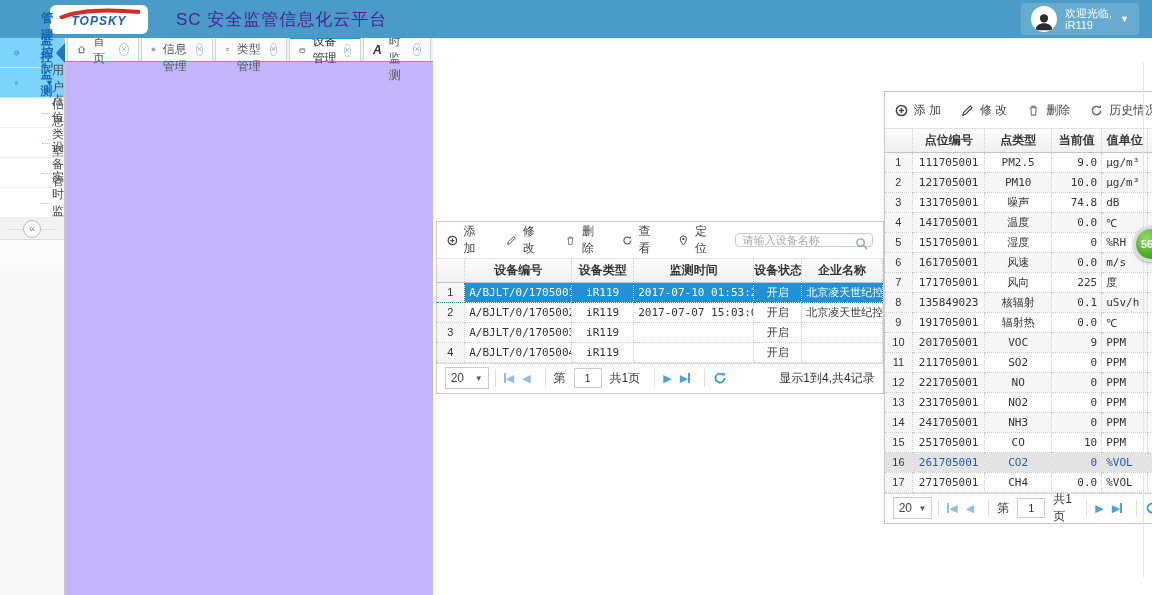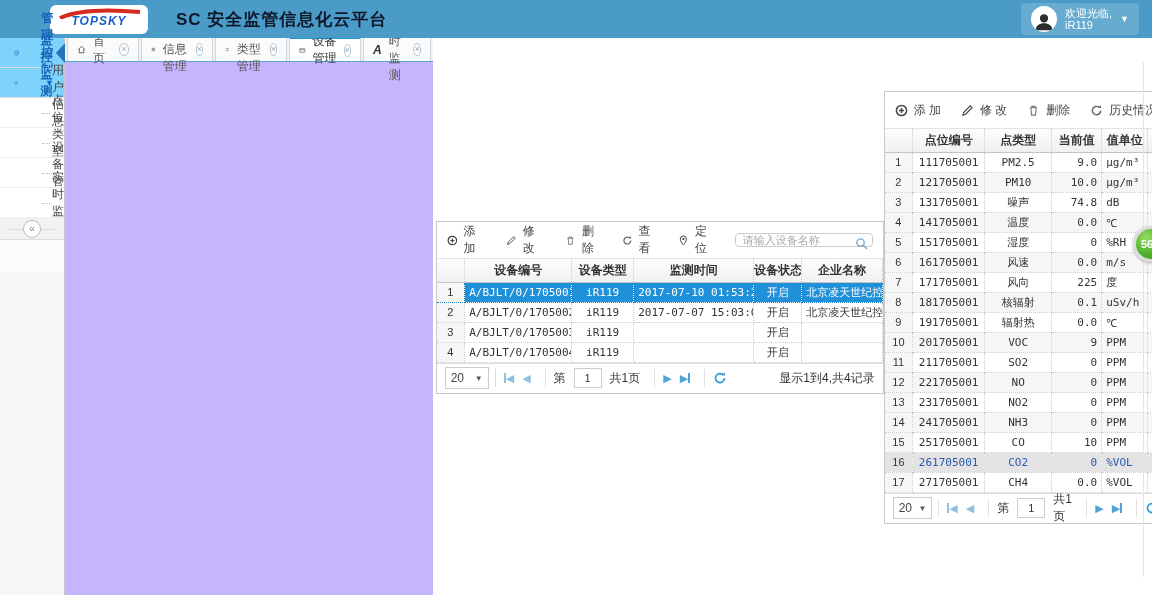--- a/index.html
+++ b/index.html
@@ -6,21 +6,21 @@
   html,body { width:1152px; height:595px; overflow:hidden; background:#fff;
     font-family:"Liberation Sans","DejaVu Sans",sans-serif; font-size:12px; color:#333; }
   .page { position:relative; width:1152px; height:595px; }
 
   
   .topbar { height:38px; background:#4b9bc8; display:flex; align-items:center; position:relative;padding-left:32px; }
   .logo-pill { margin-left:18px; width:98px; height:29px; background:#fff; border-radius:6px;
     display:flex; align-items:center; justify-content:center; position:relative; }
   .logo-text { font-style:italic; font-weight:bold; color:#1660c8; font-size:12px; letter-spacing:1px; margin-top:4px;}
   .logo-swoosh { position:absolute; top:2px; left:6px; }
-  .app-title { color:#0f172a; font-size:17px; letter-spacing:1px; margin-left:28px; font-weight:700; }
+  .app-title { color:#4c1d95; font-size:17px; letter-spacing:1px; margin-left:28px; font-weight:400; }
   .userbox { position:absolute; right:13px; top:3px; height:32px; background:rgba(255,255,255,.16);
     border-radius:4px; display:flex; align-items:center; padding:0 10px; gap:8px; }
   .avatar { width:26px; height:26px; border-radius:50%; background:#fff; display:flex; align-items:flex-end; justify-content:center; overflow:hidden; }
   .welcome { color:#fff; font-size:11px; line-height:12px; }
   .caret { color:#fff; font-size:9px; }
 
   
   .main { display:flex; height:557px; }
   .sidebar { width:152px; border-right:1px solid #c8c8c8; background:#fbfbfb; position:relative; }
   .acc-header { height:30px; background:#7dd3fc; border-bottom:1px solid #ddd; display:flex; align-items:center;
@@ -436,21 +436,21 @@
                   <tr>
                     <td class="rownum a-c">7</td>
                     <td class="a-c">171705001</td>
                     <td class="a-c">风向</td>
                     <td class="a-r">225</td>
                     <td class="a-l">度</td>
                     <td class="a-c">2017-07-10 01:53:21</td>
                   </tr>
                   <tr>
                     <td class="rownum a-c">8</td>
-                    <td class="a-c">181705001</td>
+                    <td class="a-c">135849023</td>
                     <td class="a-c">核辐射</td>
                     <td class="a-r">0.1</td>
                     <td class="a-l">uSv/h</td>
                     <td class="a-c">2017-07-10 01:53:21</td>
                   </tr>
                   <tr>
                     <td class="rownum a-c">9</td>
                     <td class="a-c">191705001</td>
                     <td class="a-c">辐射热</td>
                     <td class="a-r">0.0</td>

